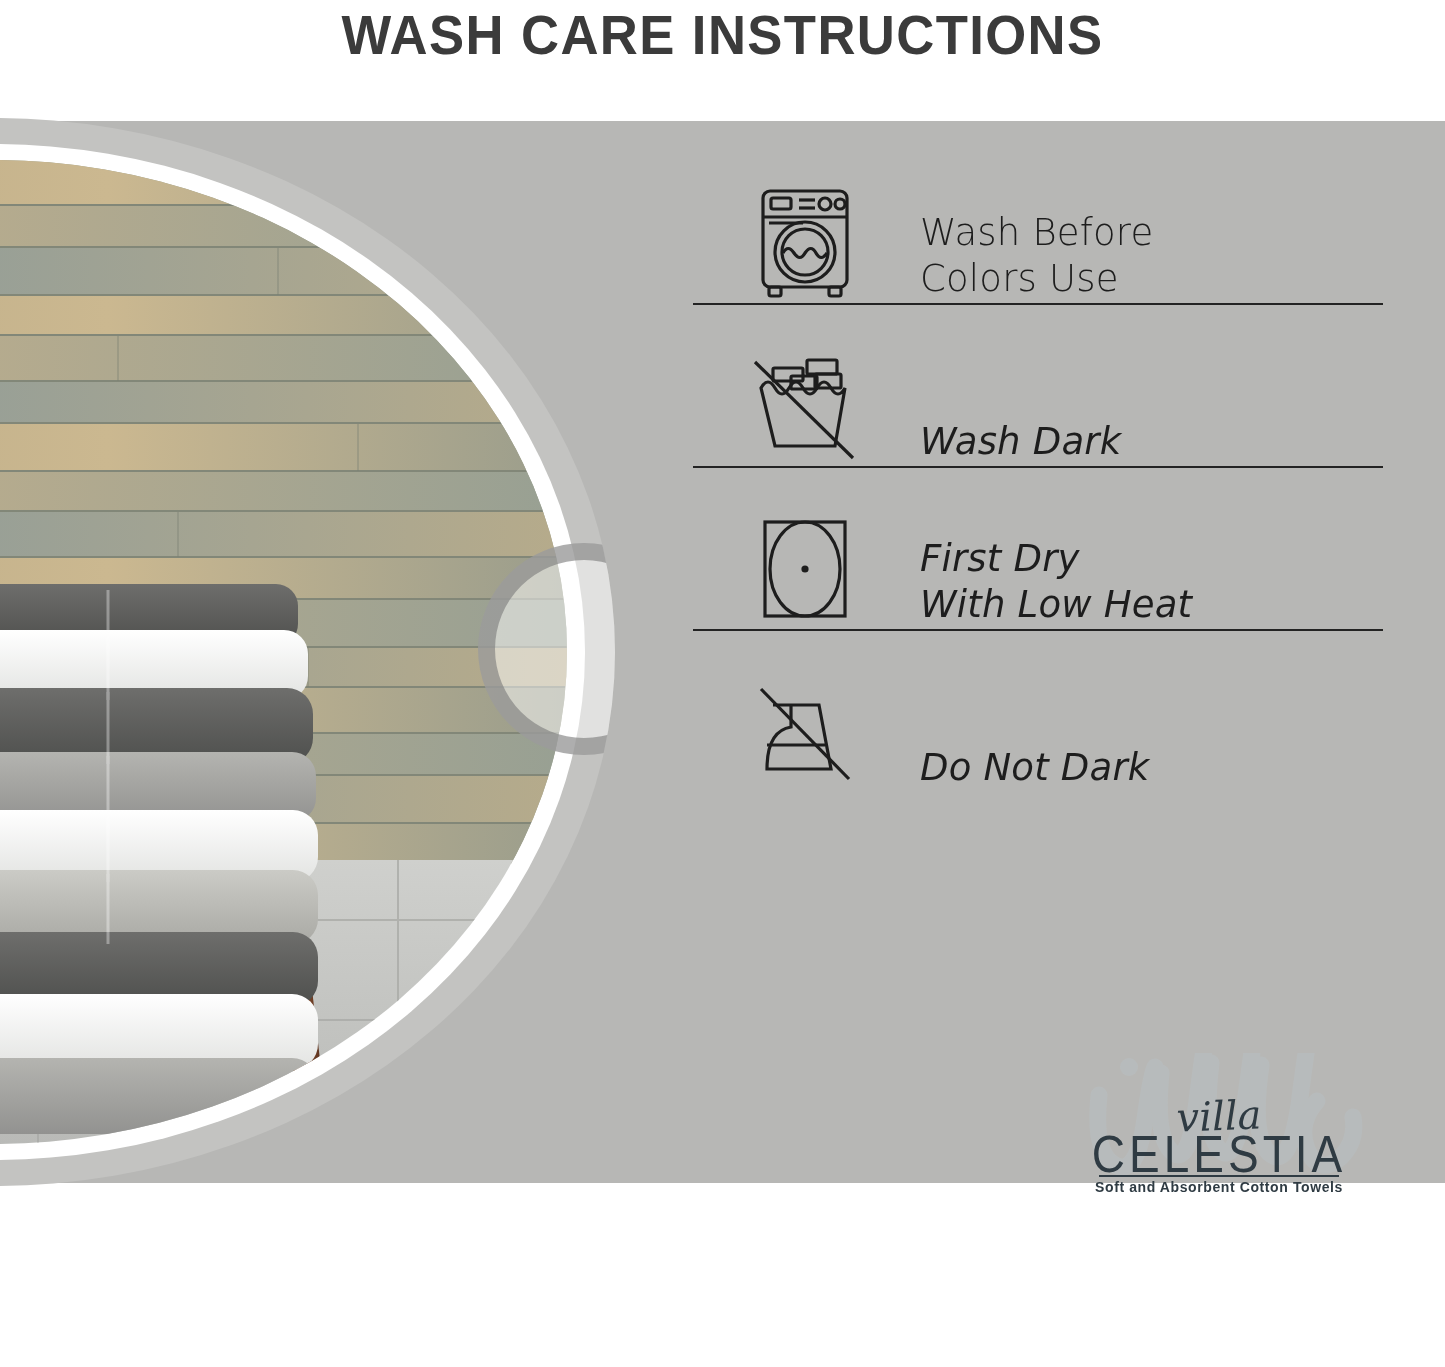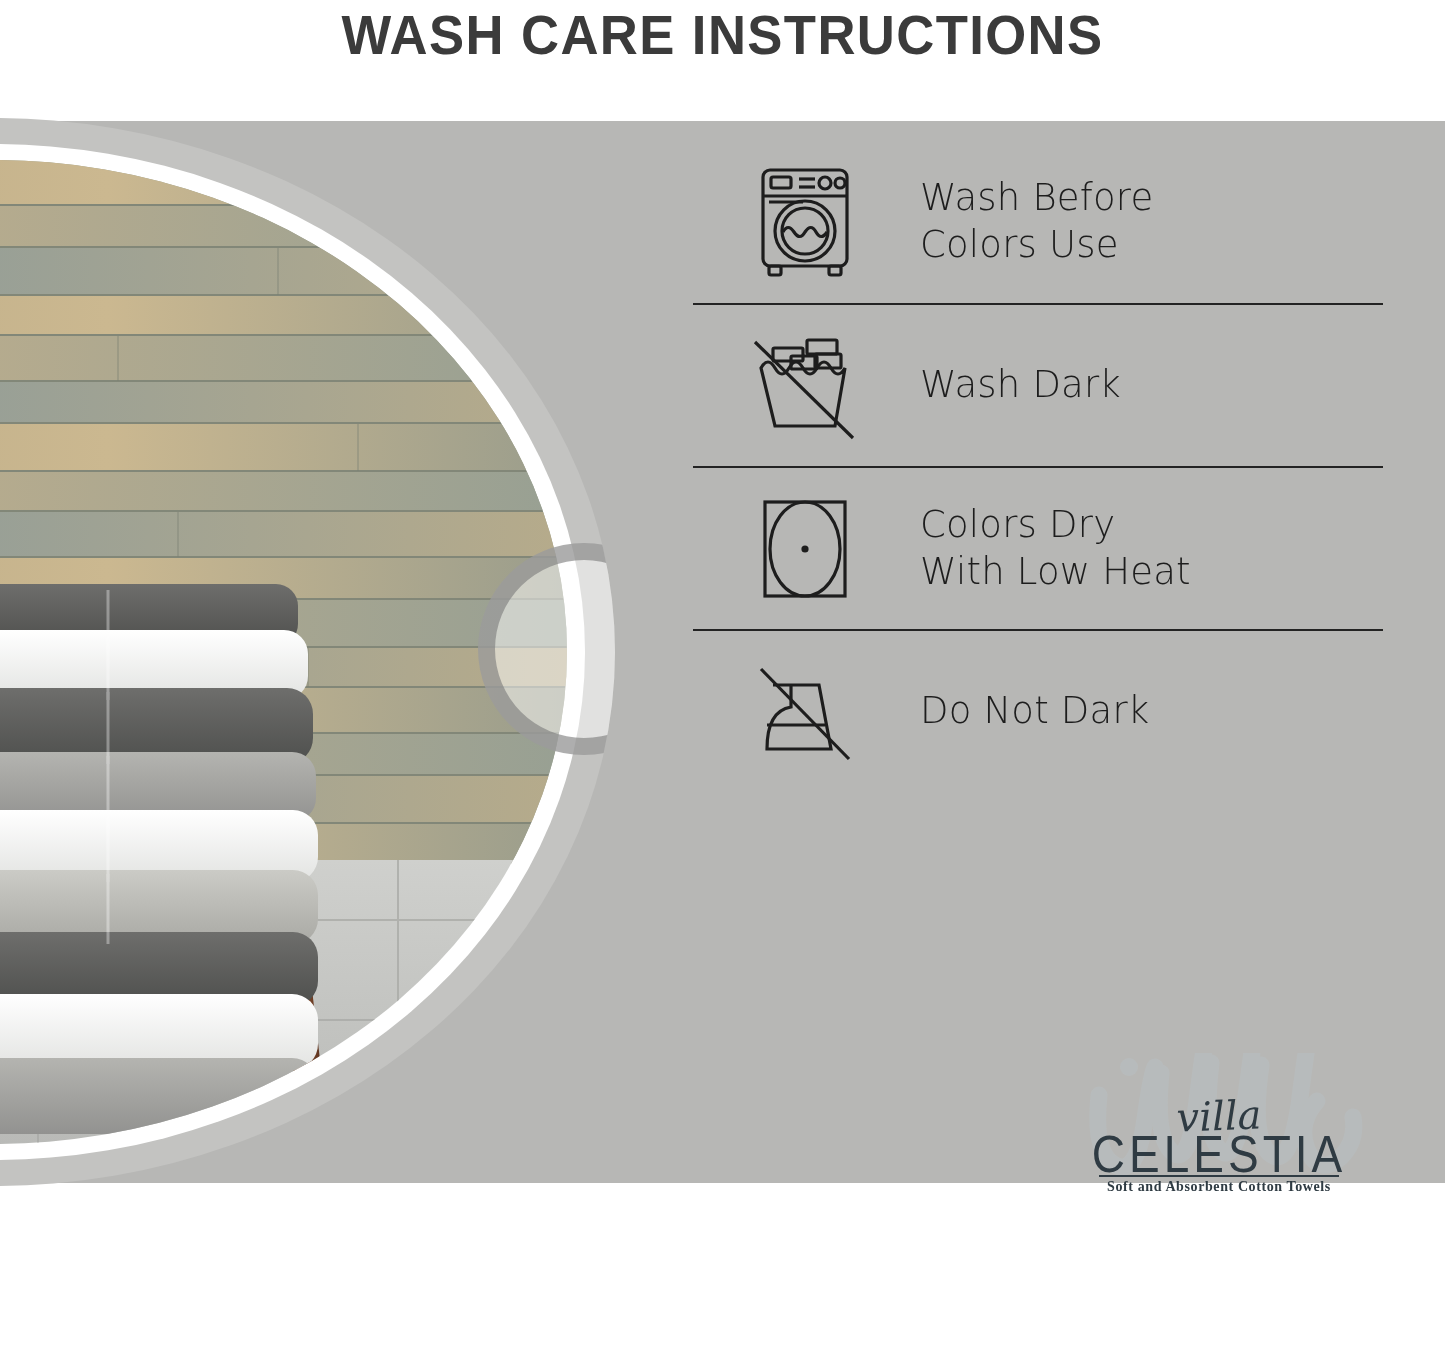--- a/index.html
+++ b/index.html
@@ -95,24 +95,24 @@
   
   .care-list {
     position: absolute;
     left: 693px;
     top: 140px;
     width: 690px;
   }
   .care-row {
     position: relative;
     display: flex;
-    align-items: center;
+    align-items: flex-end;
     height: 163px;
   }
-  .care-row + .care-row { border-top: 2.5px solid #232323; }
+  .care-row + .care-row { border-top: 2.5px solid #232323; font-style: italic; }
   .care-icon {
     width: 120px;
     min-width: 120px;
     height: 120px;
     display: flex;
     align-items: center;
     justify-content: center;
     margin-left: 52px;
   }
   .care-icon svg { display: block; overflow: visible; }
@@ -175,21 +175,21 @@
   }
   .brand-tag {
     position: absolute;
     left: 0;
     top: 122px;
     width: 300px;
     text-align: center;
     font-size: 14px;
     letter-spacing: 0.6px;
     color: #2f3b43;
-    font-family: Liberation Serif, serif;
+    font-family: Liberation Sans, sans-serif;
     font-weight: 600;
   }
 </style>
 </head>
 <body>
 
 <div id="root">
 
   <div class="page-title">WASH CARE INSTRUCTIONS</div>
 
@@ -409,21 +409,21 @@
 
     <div class="care-row">
       <div class="care-icon">
         <svg width="96" height="106" viewBox="0 0 96 106" fill="none" stroke="#1d1d1d" stroke-width="3.2">
           <rect x="8" y="6" width="80" height="94"></rect>
           <ellipse cx="48" cy="53" rx="35" ry="47"></ellipse>
           <circle cx="48" cy="53" r="3.6" fill="#1d1d1d" stroke="none"></circle>
         </svg>
       </div>
       <div class="care-label">
-        <span class="l">Colors Dry</span>
+        <span class="l">First Dry</span>
         <span class="l">With Low Heat</span>
       </div>
     </div>
 
 
     <div class="care-row">
       <div class="care-icon">
         <svg width="104" height="106" viewBox="0 0 104 106" fill="none" stroke="#1d1d1d" stroke-width="3.2">
           <path d="M20 26 L 66 26 L 78 90 L 14 90 Q 14 52 38 48 L 38 26"></path>
           <line x1="14" y1="66" x2="72" y2="66"></line>

